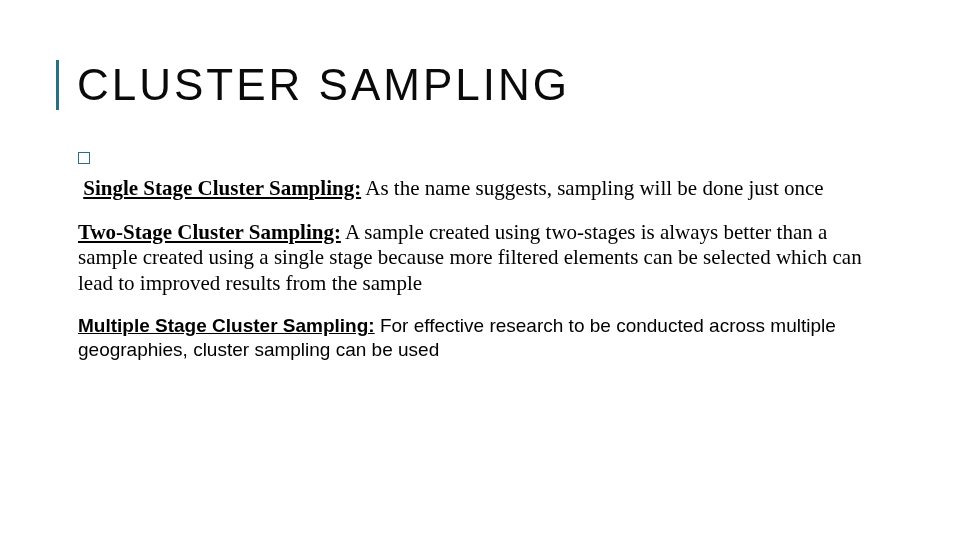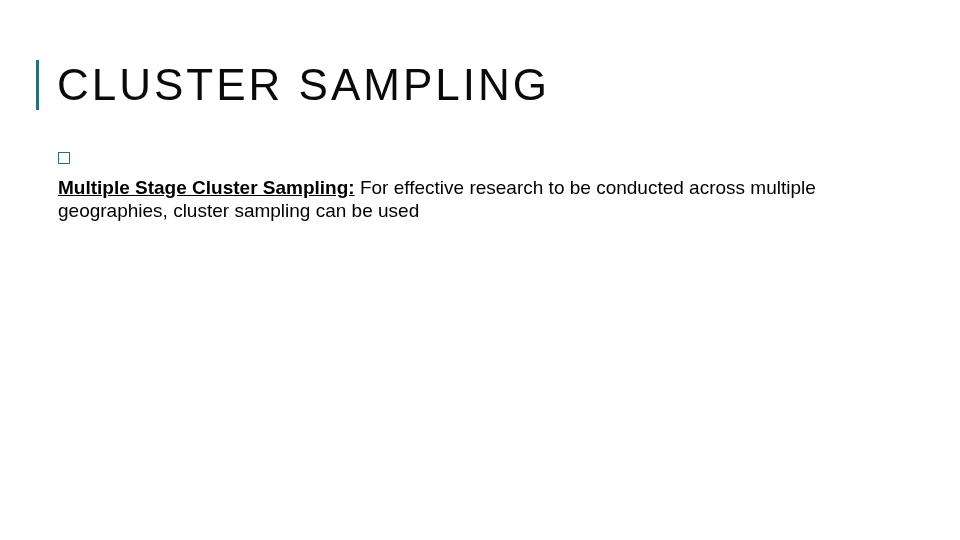--- a/index.html
+++ b/index.html
@@ -1,20 +1,20 @@
 <!DOCTYPE html>
 <html><head>
 <meta charset="utf-8">
 <style>
   * { margin: 0; padding: 0; box-sizing: border-box; }
   html, body { width: 960px; height: 540px; background: #fff; font-family: "Times New Roman", Times, serif; color: #000; }
   .slide {
     width: 960px;
     height: 540px;
-    padding: 60px 70px 40px 36px;
+    padding: 60px 70px 40px 56px;
     position: relative;
   }
   .title-wrap {
     border-left: 3px solid #2a6f80;
     padding-left: 18px;
     margin-bottom: 40px;
   }
   .title {
     font-family: Arial, Helvetica, sans-serif;
     font-size: 44px;
@@ -67,21 +67,27 @@
     <h1 class="title">CLUSTER SAMPLING</h1>
   </div>
 
   <div class="body">
 
     <div class="bullet-row">
       <span class="bullet-box"></span>
     </div>
 
 
+    <p class="para">
+      &nbsp;<span class="lead">Single Stage Cluster Sampling:</span><span> As the name suggests, sampling will be done just once</span>
+    </p>
 
+    <p class="para">
+      <span class="lead">Two-Stage Cluster Sampling:</span><span> A sample created using two-stages is always better than a sample created using a single stage because more filtered elements can be selected which can lead to improved results from the sample</span>
+    </p>
 
     <p class="para smaller">
       <span class="lead">Multiple Stage Cluster Sampling:</span><span> For effective research to be conducted across multiple geographies, cluster sampling can be used</span>
     </p>
 
   </div>
 
 </div>
 
 </body></html>

